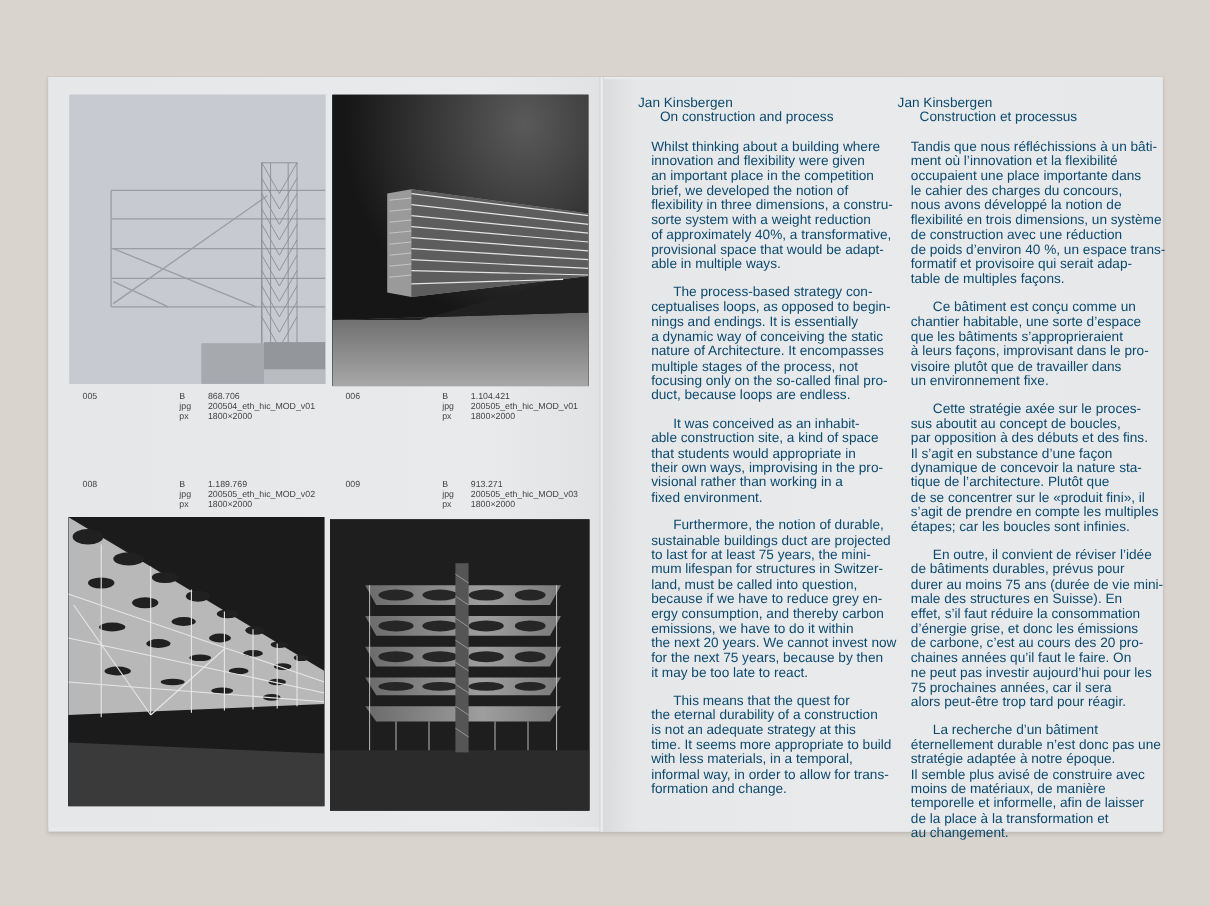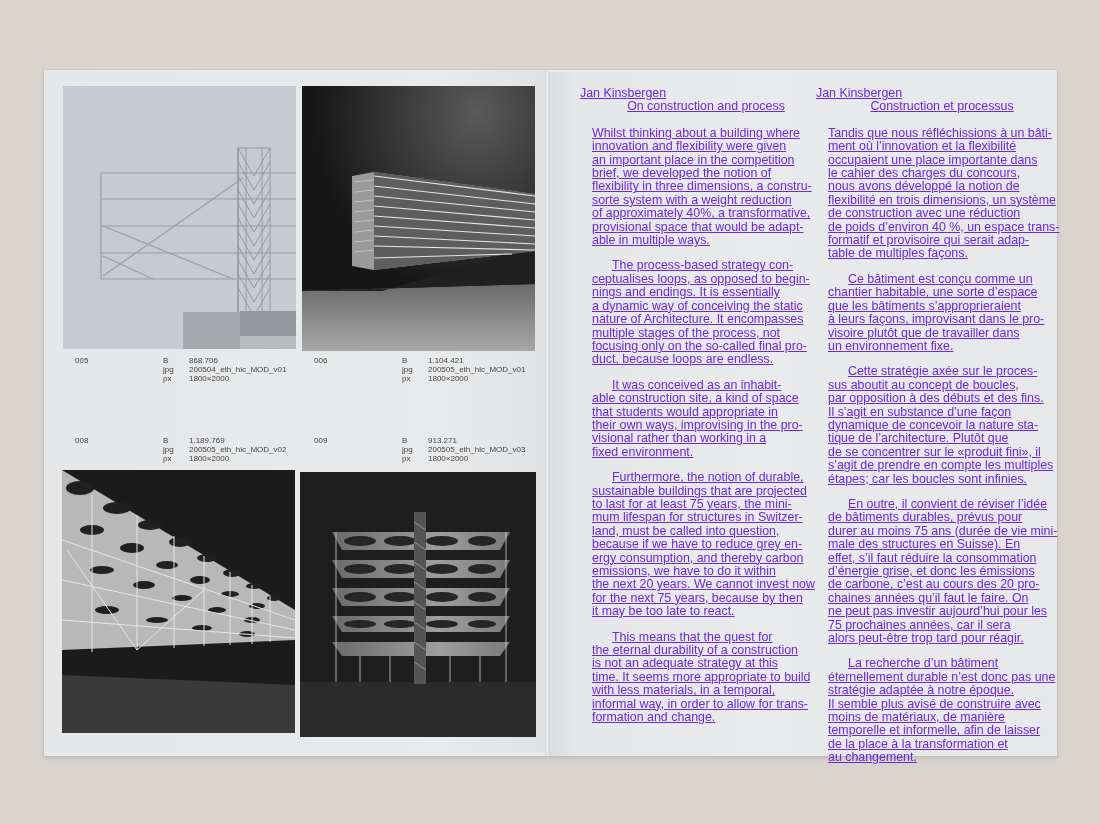--- a/index.html
+++ b/index.html
@@ -27,24 +27,24 @@
   }
   .plate { position:absolute; overflow:hidden; }
   .cap {
     position:absolute; font-size:8px; line-height:9px; color:#444;
   }
   .cap .num { position:absolute; left:12px; top:0; }
   .cap .meta { position:absolute; left:100px; top:0; display:grid; grid-template-columns:26px auto; }
   .cap .meta span { display:block; }
   .col {
     position:absolute; top:87px; width:232px;
-    font-size:12.4px; line-height:13.4px; color:#6d28d9;text-decoration:underline;
+    font-size:12.4px; line-height:13.4px; color:#0c4a6e;
   }
   .col .author { display:block; }
-  .col .title { display:block; padding-left:20px; margin-bottom:13px;text-align:center; }
+  .col .title { display:block; padding-left:20px; margin-bottom:13px; }
   .col p { margin:12px; }
   .col .line { display:block; white-space:nowrap; }
 </style>
 </head>
 <body>
 
 <div class="spread"></div>
 <div class="page-left"></div>
 <div class="page-right"></div>
 <div class="gutter"></div>
@@ -293,21 +293,21 @@
       <p>
         <span class="line" style="padding-left: 20px;">It was conceived as an inhabit-</span>
         <span class="line">able construction site, a kind of space</span>
         <span class="line">that students would appropriate in</span>
         <span class="line">their own ways, improvising in the pro-</span>
         <span class="line">visional rather than working in a</span>
         <span class="line">fixed environment.</span>
       </p>
       <p>
         <span class="line" style="padding-left: 20px;">Furthermore, the notion of durable,</span>
-        <span class="line">sustainable buildings that are projected</span>
+        <span class="line">sustainable buildings duct are projected</span>
         <span class="line">to last for at least 75 years, the mini-</span>
         <span class="line">mum lifespan for structures in Switzer-</span>
         <span class="line">land, must be called into question,</span>
         <span class="line">because if we have to reduce grey en-</span>
         <span class="line">ergy consumption, and thereby carbon</span>
         <span class="line">emissions, we have to do it within</span>
         <span class="line">the next 20 years. We cannot invest now</span>
         <span class="line">for the next 75 years, because by then</span>
         <span class="line">it may be too late to react.</span>
       </p>

